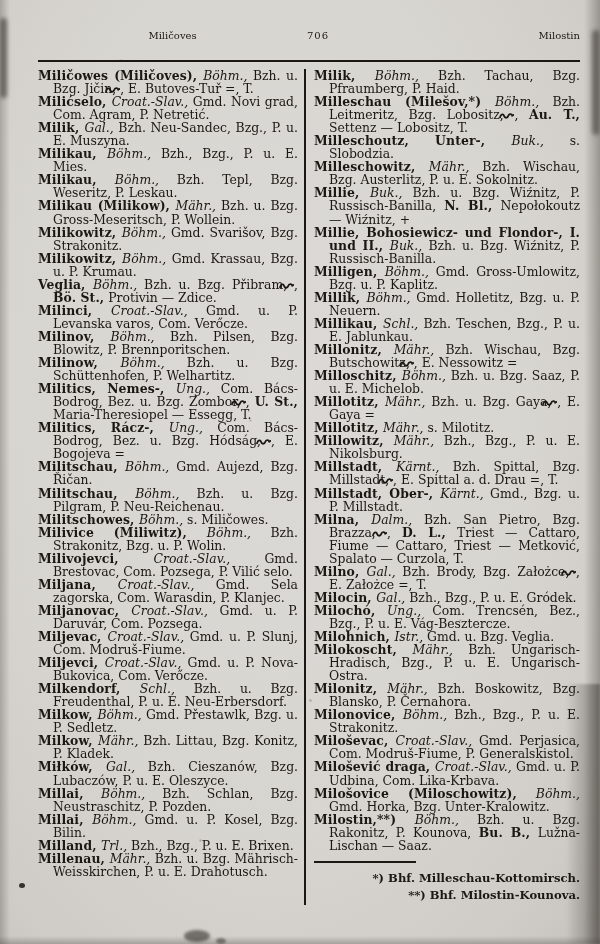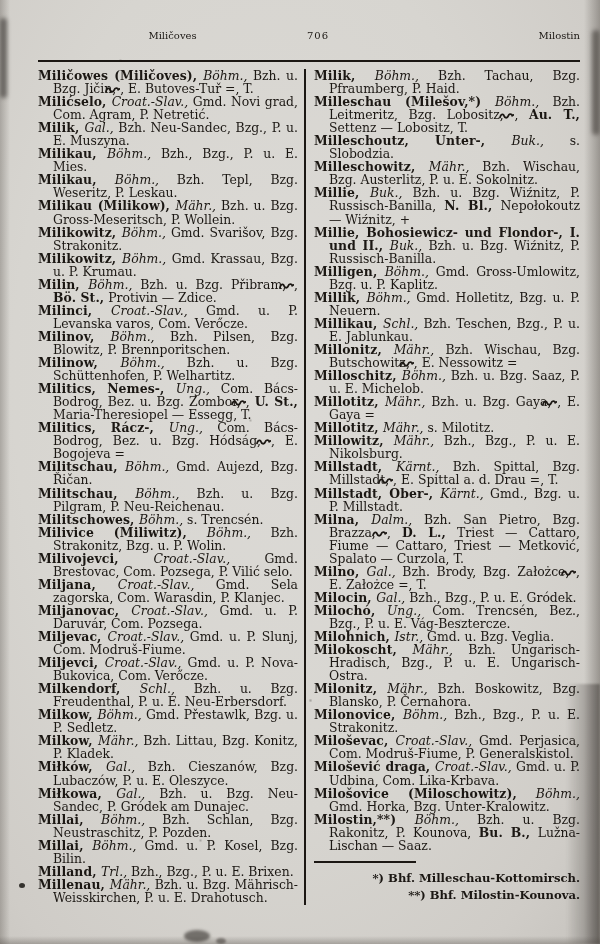--- a/index.html
+++ b/index.html
@@ -118,46 +118,45 @@
         <p class="entry"><span class="b">Miličowes (Miličoves), </span><span class="i">Böhm.,</span><span> Bzh. u. Bzg. Jičin, </span><span class="posthorn"><svg width="15" height="8" viewBox="0 0 22 10" aria-hidden="true">
               <path d="M1.5 7 C2.5 1.5 6.5 1.5 7.5 5 C8.5 8.5 12.5 8.5 13.5 5 C14.5 1.5 18.5 1.5 19.5 4.5 L21 3.5" fill="none" stroke="#1b1713" stroke-width="2.7" stroke-linecap="round"></path>
             </svg></span><span>, E. Butoves-Tuř =, T.</span></p>
         <p class="entry"><span class="b">Milićselo, </span><span class="i">Croat.-Slav.,</span><span> Gmd. Novi grad, Com. Agram, P. Netretić.</span></p>
         <p class="entry"><span class="b">Milik, </span><span class="i">Gal.,</span><span> Bzh. Neu-Sandec, Bzg., P. u. E. Muszyna.</span></p>
         <p class="entry"><span class="b">Milikau, </span><span class="i">Böhm.,</span><span> Bzh., Bzg., P. u. E. Mies.</span></p>
         <p class="entry"><span class="b">Milikau, </span><span class="i">Böhm.,</span><span> Bzh. Tepl, Bzg. Weseritz, P. Leskau.</span></p>
         <p class="entry"><span class="b">Milikau (Milikow), </span><span class="i">Mähr.,</span><span> Bzh. u. Bzg. Gross-Meseritsch, P. Wollein.</span></p>
         <p class="entry"><span class="b">Milikowitz, </span><span class="i">Böhm.,</span><span> Gmd. Svarišov, Bzg. Strakonitz.</span></p>
         <p class="entry"><span class="b">Milikowitz, </span><span class="i">Böhm.,</span><span> Gmd. Krassau, Bzg. u. P. Krumau.</span></p>
-        <p class="entry"><span class="b">Milin, </span><span class="i">Böhm.,</span><span> Bzh. u. Bzg. Přibram, </span><span class="posthorn"><svg width="15" height="8" viewBox="0 0 22 10" aria-hidden="true">
+        <p class="entry"><span class="b">Veglia, </span><span class="i">Böhm.,</span><span> Bzh. u. Bzg. Přibram, </span><span class="posthorn"><svg width="15" height="8" viewBox="0 0 22 10" aria-hidden="true">
               <path d="M1.5 7 C2.5 1.5 6.5 1.5 7.5 5 C8.5 8.5 12.5 8.5 13.5 5 C14.5 1.5 18.5 1.5 19.5 4.5 L21 3.5" fill="none" stroke="#1b1713" stroke-width="2.7" stroke-linecap="round"></path>
             </svg></span><span>, </span><span class="b">Bö. St.,</span><span> Protivin — Zdice.</span></p>
         <p class="entry"><span class="b">Milinci, </span><span class="i">Croat.-Slav.,</span><span> Gmd. u. P. Levanska varos, Com. Verőcze.</span></p>
         <p class="entry"><span class="b">Milinov, </span><span class="i">Böhm.,</span><span> Bzh. Pilsen, Bzg. Blowitz, P. Brennporitschen.</span></p>
         <p class="entry"><span class="b">Milinow, </span><span class="i">Böhm.,</span><span> Bzh. u. Bzg. Schüttenhofen, P. Welhartitz.</span></p>
         <p class="entry"><span class="b">Militics, Nemes-, </span><span class="i">Ung.,</span><span> Com. Bács-Bodrog, Bez. u. Bzg. Zombor, </span><span class="posthorn"><svg width="15" height="8" viewBox="0 0 22 10" aria-hidden="true">
               <path d="M1.5 7 C2.5 1.5 6.5 1.5 7.5 5 C8.5 8.5 12.5 8.5 13.5 5 C14.5 1.5 18.5 1.5 19.5 4.5 L21 3.5" fill="none" stroke="#1b1713" stroke-width="2.7" stroke-linecap="round"></path>
             </svg></span><span>, </span><span class="b">U. St.,</span><span> Maria-Theresiopel — Essegg, T.</span></p>
         <p class="entry"><span class="b">Militics, Rácz-, </span><span class="i">Ung.,</span><span> Com. Bács-Bodrog, Bez. u. Bzg. Hódság, </span><span class="posthorn"><svg width="15" height="8" viewBox="0 0 22 10" aria-hidden="true">
               <path d="M1.5 7 C2.5 1.5 6.5 1.5 7.5 5 C8.5 8.5 12.5 8.5 13.5 5 C14.5 1.5 18.5 1.5 19.5 4.5 L21 3.5" fill="none" stroke="#1b1713" stroke-width="2.7" stroke-linecap="round"></path>
             </svg></span><span>, E. Bogojeva =</span></p>
         <p class="entry"><span class="b">Militschau, </span><span class="i">Böhm.,</span><span> Gmd. Aujezd, Bzg. Řičan.</span></p>
         <p class="entry"><span class="b">Militschau, </span><span class="i">Böhm.,</span><span> Bzh. u. Bzg. Pilgram, P. Neu-Reichenau.</span></p>
-        <p class="entry"><span class="b">Militschowes, </span><span class="i">Böhm.,</span><span> s. Trencsén.</span></p>
+        <p class="entry"><span class="b">Militschowes, </span><span class="i">Böhm.,</span><span> s. Miličowes.</span></p>
         <p class="entry"><span class="b">Milivice (Miliwitz), </span><span class="i">Böhm.,</span><span> Bzh. Strakonitz, Bzg. u. P. Wolin.</span></p>
         <p class="entry"><span class="b">Milivojevci, </span><span class="i">Croat.-Slav.,</span><span> Gmd. Brestovac, Com. Pozsega, P. Vilić selo.</span></p>
         <p class="entry"><span class="b">Miljana, </span><span class="i">Croat.-Slav.,</span><span> Gmd. Sela zagorska, Com. Warasdin, P. Klanjec.</span></p>
         <p class="entry"><span class="b">Miljanovac, </span><span class="i">Croat.-Slav.,</span><span> Gmd. u. P. Daruvár, Com. Pozsega.</span></p>
         <p class="entry"><span class="b">Miljevac, </span><span class="i">Croat.-Slav.,</span><span> Gmd. u. P. Slunj, Com. Modruš-Fiume.</span></p>
         <p class="entry"><span class="b">Miljevci, </span><span class="i">Croat.-Slav.,</span><span> Gmd. u. P. Nova-Bukovica, Com. Verőcze.</span></p>
         <p class="entry"><span class="b">Milkendorf, </span><span class="i">Schl.,</span><span> Bzh. u. Bzg. Freudenthal, P. u. E. Neu-Erbersdorf.</span></p>
         <p class="entry"><span class="b">Milkow, </span><span class="i">Böhm.,</span><span> Gmd. Přestawlk, Bzg. u. P. Sedletz.</span></p>
         <p class="entry"><span class="b">Milkow, </span><span class="i">Mähr.,</span><span> Bzh. Littau, Bzg. Konitz, P. Kladek.</span></p>
         <p class="entry"><span class="b">Miłków, </span><span class="i">Gal.,</span><span> Bzh. Cieszanów, Bzg. Lubaczów, P. u. E. Oleszyce.</span></p>
-        <p class="entry"><span class="b">Miłkowa, </span><span class="i">Gal.,</span><span> Bzh. u. Bzg. Neu-Sandec, P. Gródek am Dunajec.</span></p>
         <p class="entry"><span class="b">Millai, </span><span class="i">Böhm.,</span><span> Bzh. Schlan, Bzg. Neustraschitz, P. Pozden.</span></p>
         <p class="entry"><span class="b">Millai, </span><span class="i">Böhm.,</span><span> Gmd. u. P. Kosel, Bzg. Bilin.</span></p>
         <p class="entry"><span class="b">Milland, </span><span class="i">Trl.,</span><span> Bzh., Bzg., P. u. E. Brixen.</span></p>
         <p class="entry"><span class="b">Millenau, </span><span class="i">Mähr.,</span><span> Bzh. u. Bzg. Mährisch-Weisskirchen, P. u. E. Drahotusch.</span></p>
       </div>
     <div class="divider"></div>
     <div class="col col-right">
       <div>
           <p class="entry"><span class="b">Milik, </span><span class="i">Böhm.,</span><span> Bzh. Tachau, Bzg. Pfraumberg, P. Haid.</span></p>
           <p class="entry"><span class="b">Milleschau (Milešov,*) </span><span class="i">Böhm.,</span><span> Bzh. Leitmeritz, Bzg. Lobositz, </span><span class="posthorn"><svg width="15" height="8" viewBox="0 0 22 10" aria-hidden="true">

